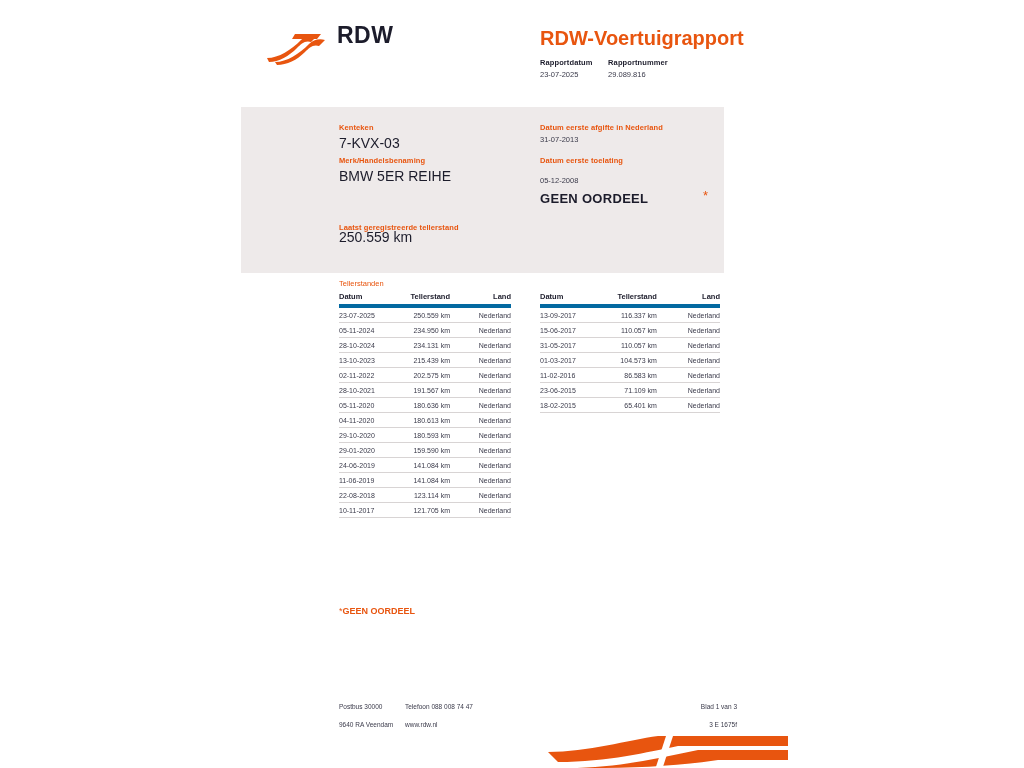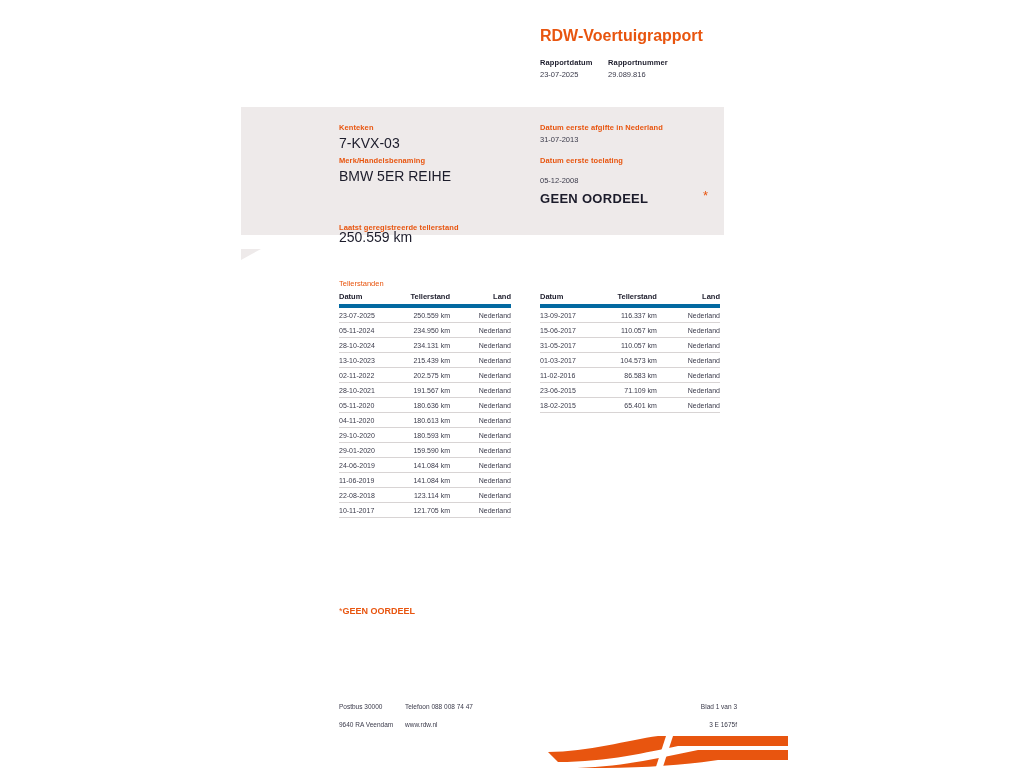--- a/index.html
+++ b/index.html
@@ -43,21 +43,21 @@
     font-size: 23px;
     font-weight: bold;
     letter-spacing: 0.5px;
     color: #1c1c2b;
   }
 
   .report-title {
     position: absolute;
     left: 540px;
     top: 27px;
-    font-size: 16px;
+    font-size: 20px;
     font-weight: bold;
     color: #e8550f;
   }
   .meta-block {
     position: absolute;
     left: 540px;
     top: 58px;
     font-size: 7.5px;
   }
   .meta-col {
@@ -74,21 +74,21 @@
   .meta-value {
     color: #3a3a4a;
   }
 
   
   .summary {
     position: absolute;
     left: 241px;
     top: 107px;
     width: 483px;
-    height: 128px;
+    height: 166px;
     background: #eeeaea;
   }
   .summary-notch {
     position: absolute;
     left: 241px;
     top: 249px;
     width: 0;
     height: 0;
     border-left: 20px solid #eeeaea;
     border-bottom: 11px solid transparent;
@@ -217,20 +217,30 @@
     width: 240px;
     height: 32px;
     overflow: hidden;
   }
 </style>
 </head>
 <body>
 
 <div class="page">
 
+  <div class="logo-wrap">
+    <div class="logo-mark">
+      <svg width="70" height="34" viewBox="0 0 70 34" xmlns="http://www.w3.org/2000/svg">
+        <path d="M2 26 C14 26 26 18 36 8 C40 4 46 2 52 4 L46 10 C40 8 36 12 32 16 C24 24 14 30 4 30 Z" fill="#e8550f"></path>
+        <path d="M10 30 C22 30 34 22 44 12 C48 8 54 6 60 8 L54 14 C48 12 44 16 40 20 C32 28 22 33 12 33 Z" fill="#e8550f"></path>
+        <path d="M30 2 L56 2 L52 7 L27 7 Z" fill="#e8550f"></path>
+      </svg>
+    </div>
+    <div class="logo-text">RDW</div>
+  </div>
 
   <div class="report-title">RDW-Voertuigrapport</div>
 
   <div class="meta-block">
     <div class="meta-col first">
       <div class="meta-label">Rapportdatum</div>
       <div class="meta-value">23-07-2025</div>
     </div>
     <div class="meta-col">
       <div class="meta-label">Rapportnummer</div>

